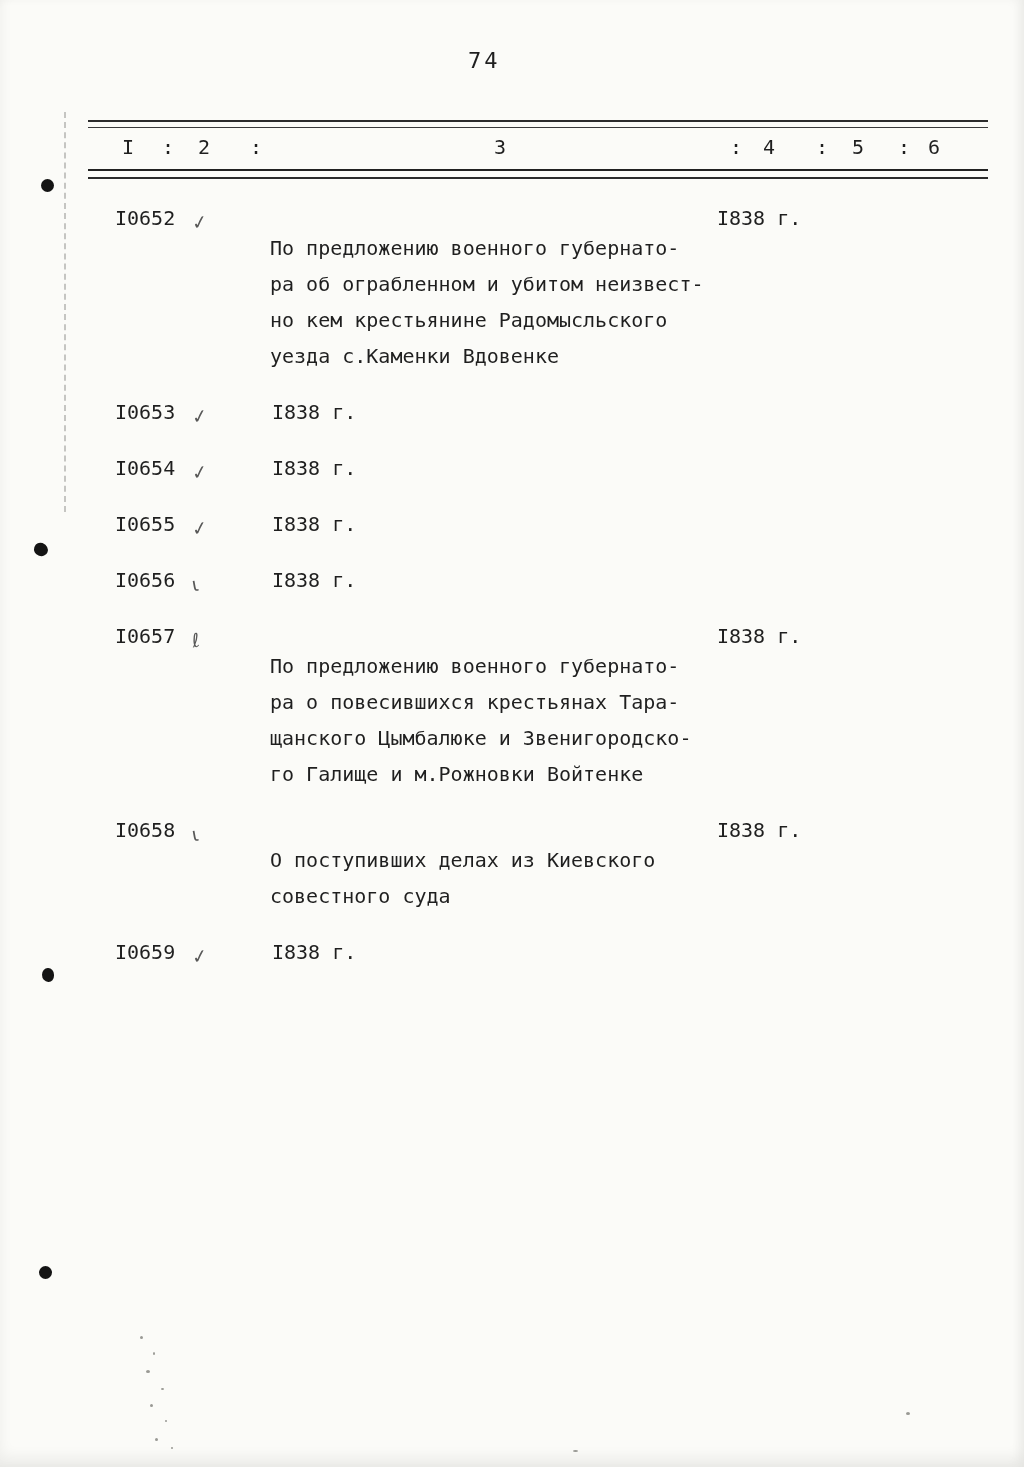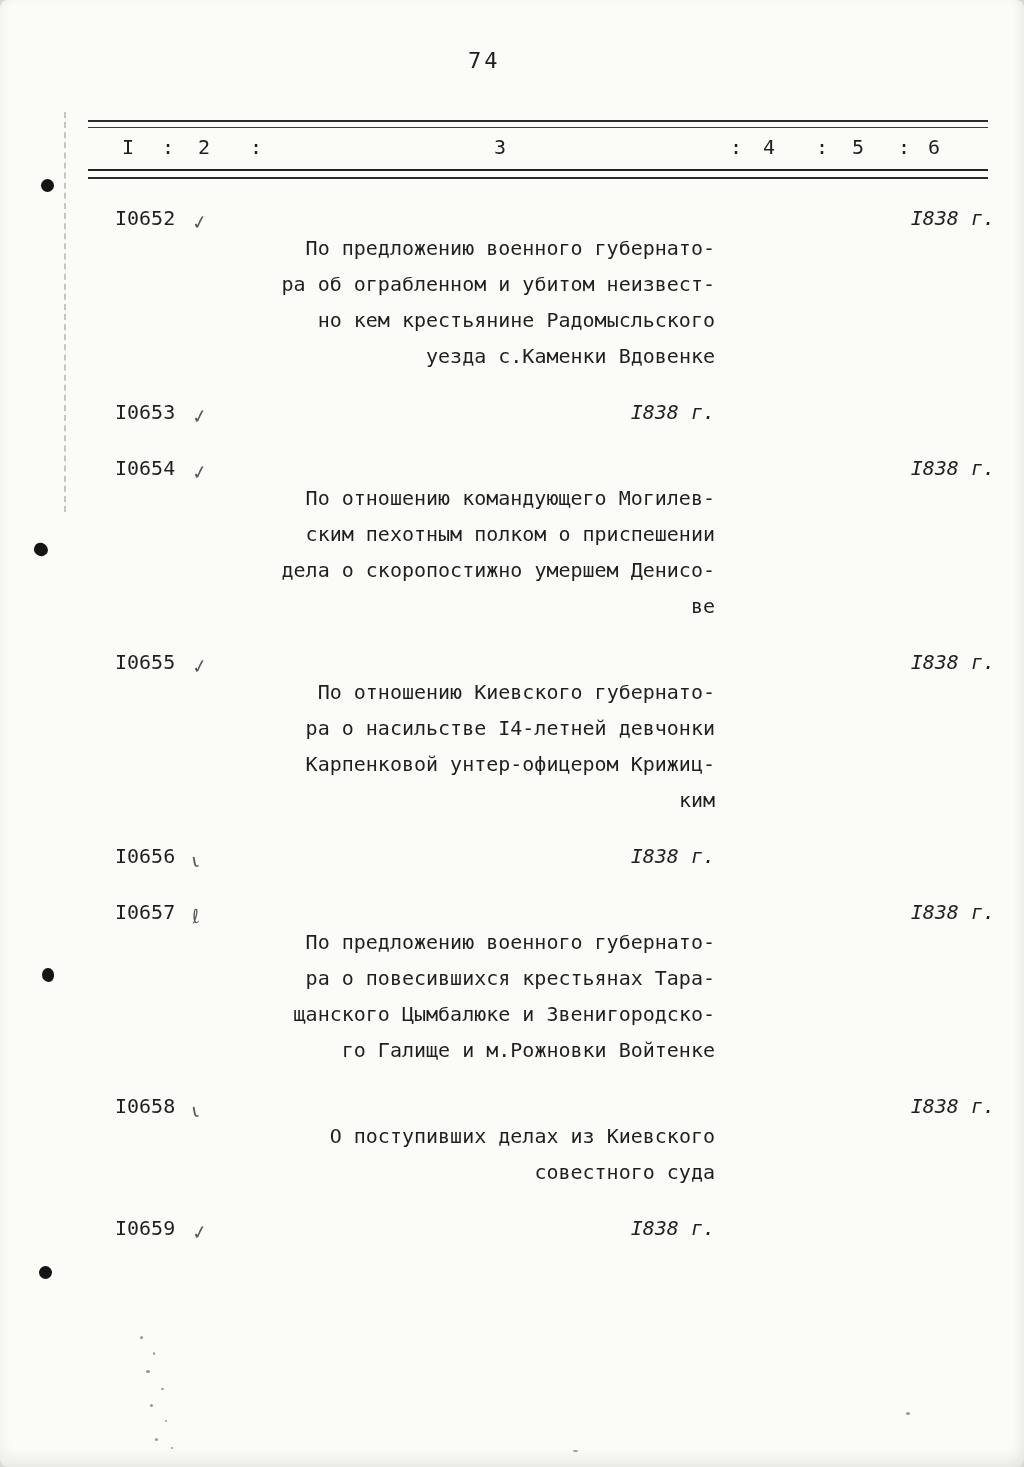--- a/index.html
+++ b/index.html
@@ -10,21 +10,20 @@
   .page {
     position: relative;
     width: 1024px;
     height: 1467px;
     margin: 0 auto;
     background: #fbfbf8;
     overflow: hidden;
     font-family: "DejaVu Sans Mono", "Liberation Mono", monospace;
     color: #1f1f1f;
     box-shadow: inset 0 -10px 14px rgba(0,0,0,0.06), inset -6px 0 10px rgba(0,0,0,0.03);
-    border-radius: 8px;
   }
   .page-number {
     position: absolute;
     left: 468px;
     top: 48px;
     font-size: 22px;
     letter-spacing: 3px;
   }
   
   .thead {
@@ -54,21 +53,20 @@
     border-bottom: 2px solid #2b2b2b;
   }
   
   .records {
     position: absolute;
     left: 115px;
     top: 200px;
     width: 880px;
     font-size: 20px;
     line-height: 36px;
-    text-align: right;
   }
   .record {
     display: grid;
     grid-template-columns: 155px 445px auto;
     margin-bottom: 20px;
     align-items: start;
   }
   .rec-num {
     display: flex;
     gap: 16px;
@@ -83,21 +81,20 @@
     display: inline-block;
     opacity: 0.85;
   }
   .rec-desc {
     white-space: pre-wrap;
     margin-top: 30px;
   }
   .rec-year {
     white-space: nowrap;
     padding-left: 2px;
-    font-style: italic;
   }
   
   .margin-dashes {
     position: absolute;
     left: 64px;
     top: 112px;
     height: 400px;
     width: 0;
     border-left: 2px dashed #9a9a96;
     opacity: 0.55;
@@ -169,36 +166,28 @@
         <span class="mark">✓</span>
       </div>
       <div class="rec-year">I838 г.</div>
     </div>
 
     <div class="record">
       <div class="rec-num">
         <span class="num">I0654</span>
         <span class="mark">✓</span>
       </div>
-      <div class="rec-desc">По отношению командующего Могилев-
-ским пехотным полком о приспешении
-дела о скоропостижно умершем Денисо-
-ве</div>
       <div class="rec-year">I838 г.</div>
     </div>
 
     <div class="record">
       <div class="rec-num">
         <span class="num">I0655</span>
         <span class="mark">✓</span>
       </div>
-      <div class="rec-desc">По отношению Киевского губернато-
-ра о насильстве I4-летней девчонки
-Карпенковой унтер-офицером Крижиц-
-ким</div>
       <div class="rec-year">I838 г.</div>
     </div>
 
     <div class="record">
       <div class="rec-num">
         <span class="num">I0656</span>
         <span class="mark">ι</span>
       </div>
       <div class="rec-year">I838 г.</div>
     </div>

